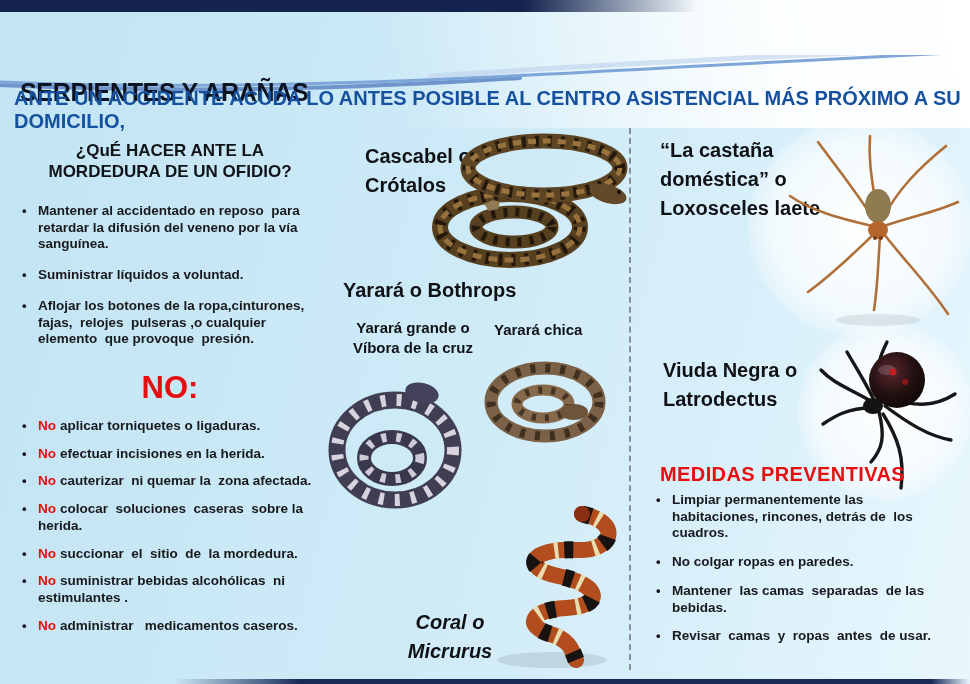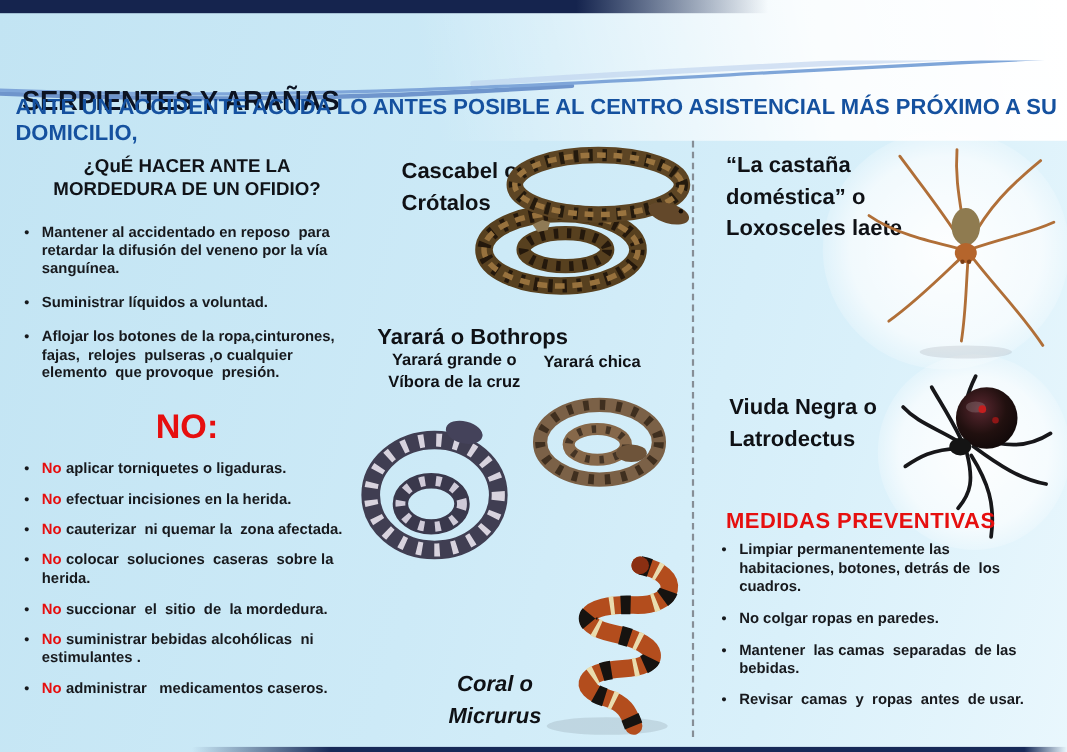--- a/index.html
+++ b/index.html
@@ -120,21 +120,21 @@
     <ellipse cx="92" cy="101" rx="38" ry="15" fill="none" stroke="#57401f" stroke-width="13"></ellipse>
     <ellipse cx="92" cy="101" rx="38" ry="15" fill="none" stroke="#24180c" stroke-width="9" stroke-dasharray="4 8"></ellipse>
     <ellipse cx="122" cy="42" rx="76" ry="27" fill="none" stroke="#5d4524" stroke-width="15"></ellipse>
     <ellipse cx="122" cy="42" rx="76" ry="27" fill="none" stroke="#241a0d" stroke-width="11" stroke-dasharray="4 9"></ellipse>
     <ellipse cx="122" cy="42" rx="76" ry="27" fill="none" stroke="#9a743f" stroke-width="5" stroke-dasharray="8 7"></ellipse>
     <ellipse cx="186" cy="68" rx="19" ry="9" fill="#63482a" transform="rotate(16 186 68)"></ellipse>
     <circle cx="197" cy="66" r="2" fill="#120c06"></circle>
     <path d="M62,78 l9,-4 7,2 -2,7 -9,2 z" fill="#8f7a55"></path>
   </svg>
 
-  <div class="abs species" style="left:343px; top:293px; width:230px;">Yarará o Bothrops</div>
+  <div class="abs species" style="left:343px; top:276px; width:230px;">Yarará o Bothrops</div>
 
   <div class="abs center sub-label" style="left:334px; top:318px; width:158px;">Yarará grande o Víbora de la cruz</div>
 
   <div class="abs sub-label" style="left:494px; top:320px; width:120px;">Yarará chica</div>
 
   <svg class="abs" style="left:322px; top:370px;" width="148" height="152" viewBox="0 0 148 152">
     <ellipse cx="73" cy="80" rx="58" ry="50" fill="none" stroke="#403e52" stroke-width="17"></ellipse>
     <ellipse cx="73" cy="80" rx="58" ry="50" fill="none" stroke="#d8d3de" stroke-width="12" stroke-dasharray="5 11"></ellipse>
     <ellipse cx="70" cy="88" rx="28" ry="21" fill="none" stroke="#3a384c" stroke-width="14"></ellipse>
     <ellipse cx="70" cy="88" rx="28" ry="21" fill="none" stroke="#cfcad8" stroke-width="9" stroke-dasharray="5 10"></ellipse>
@@ -209,21 +209,21 @@
     <circle cx="80" cy="44" r="3.5" fill="#c41f1f"></circle>
     <circle cx="92" cy="54" r="3" fill="#8f1616"></circle>
     <ellipse cx="60" cy="78" rx="10" ry="8" fill="#141414"></ellipse>
   </svg>
 
   <div class="abs medidas-title" style="left:660px; top:463px; width:260px;">MEDIDAS PREVENTIVAS</div>
 
   <div class="abs blist med-list" style="left:656px; top:492px; width:296px;">
     <div class="bitem">
       <span class="bdot">•</span>
-      <span class="btext">Limpiar permanentemente las habitaciones, botones, detrás de  los cuadros.</span>
+      <span class="btext">Limpiar permanentemente las habitaciones, rincones, detrás de  los cuadros.</span>
     </div>
     <div class="bitem">
       <span class="bdot">•</span>
       <span class="btext">No colgar ropas en paredes.</span>
     </div>
     <div class="bitem">
       <span class="bdot">•</span>
       <span class="btext">Mantener  las camas  separadas  de las bebidas.</span>
     </div>
     <div class="bitem">

